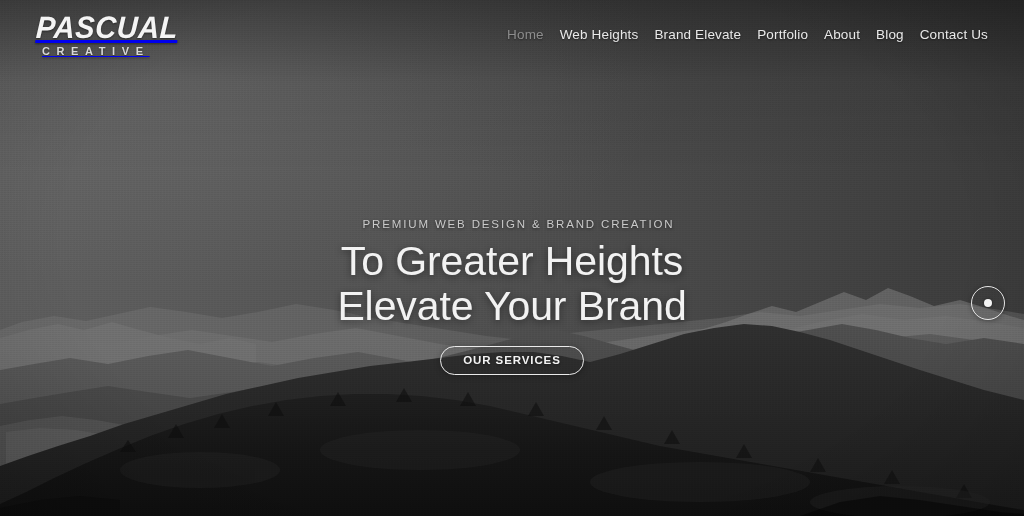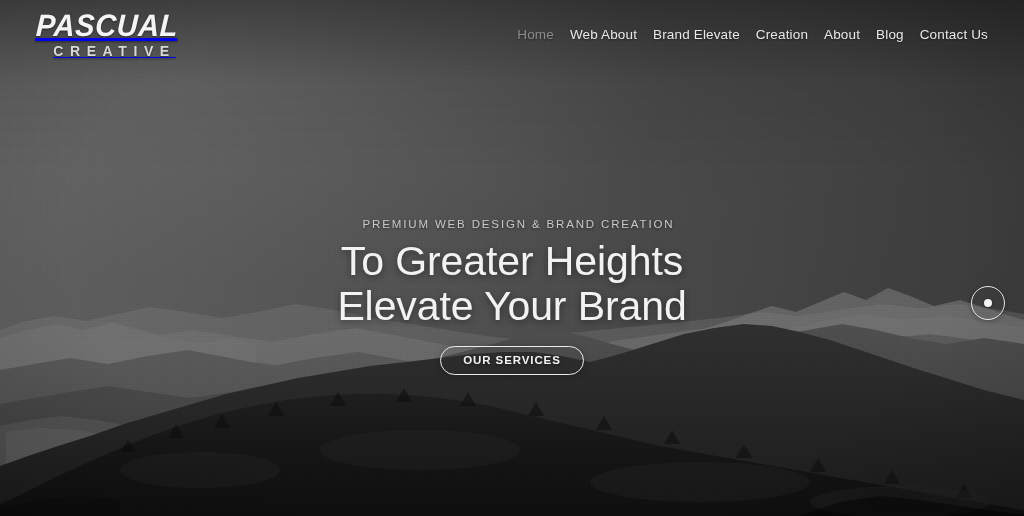--- a/index.html
+++ b/index.html
@@ -75,25 +75,24 @@
     font-size:31px;
     letter-spacing:.5px;
     color:#f4f4f4;
     transform:scaleX(.94) skewX(-3deg);
     transform-origin:left center;
     text-shadow:0 1px 2px rgba(0,0,0,.45);
   }
   .logo-sub {
     display:block;
     margin-top:3px;
-    font-size:14px;
+    font-size:11px;
     font-weight:600;
     letter-spacing:6.6px;
     color:#d8d8d8;
-    text-align:center;
     padding-left:6px;
     text-shadow:0 1px 2px rgba(0,0,0,.4);
   }
 
   .main-nav {
     margin-left:auto;
     display:flex; align-items:center;
     gap:16px;
   }
   .nav-link {
@@ -322,23 +321,23 @@
 
   <header class="site-header">
 
     <a class="logo" href="#">
       <span class="logo-main">PASCUAL</span>
       <span class="logo-sub">CREATIVE</span>
     </a>
 
     <nav class="main-nav">
       <a class="nav-link is-active" href="#">Home</a>
-      <a class="nav-link" href="#">Web About</a>
+      <a class="nav-link" href="#">Web Heights</a>
       <a class="nav-link" href="#">Brand Elevate</a>
-      <a class="nav-link" href="#">Creation</a>
+      <a class="nav-link" href="#">Portfolio</a>
       <a class="nav-link" href="#">About</a>
       <a class="nav-link" href="#">Blog</a>
       <a class="nav-link" href="#">Contact Us</a>
     </nav>
 
   </header>
 
   <div class="hero-content">
 
     <div class="eyebrow">PREMIUM WEB DESIGN &amp; BRAND CREATION</div>

